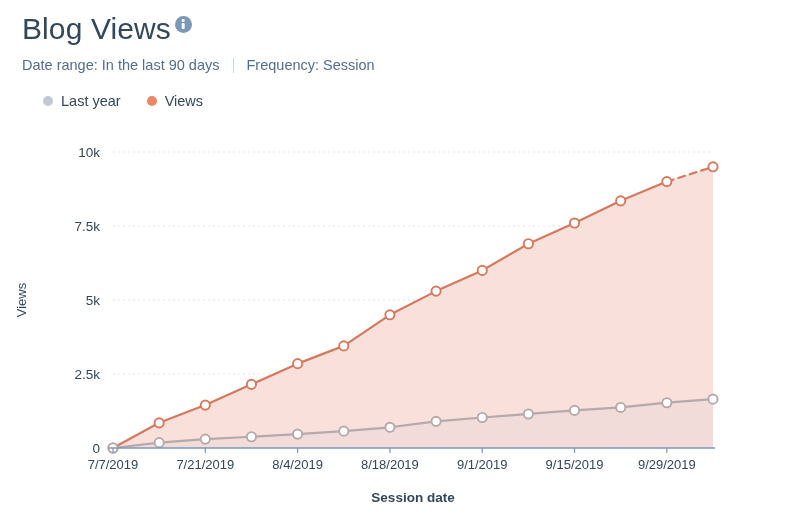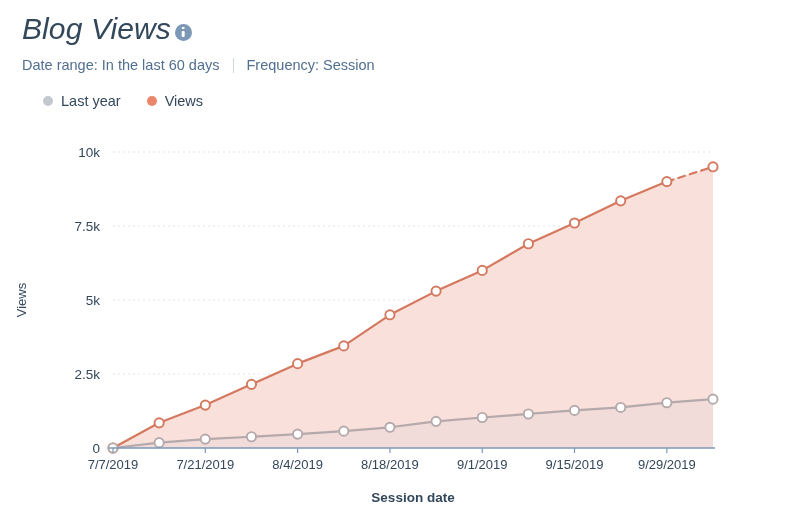--- a/index.html
+++ b/index.html
@@ -25,23 +25,21 @@
 
   
   #header {
     position: absolute;
     left: 22px;
     top: 10px;
     right: 20px;
   }
   #title-row {
     display: flex;
-    align-items: center;
     gap: 4px;
-    font-style: italic;
   }
   #chart-title {
     font-size: 30px;
     font-weight: 400;
     letter-spacing: 0.1px;
     color: #33475b;
     line-height: 38px;
     white-space: nowrap;
   }
   #info-icon {
@@ -159,21 +157,21 @@
 <body>
 
 <div id="card">
 
   <div id="header">
     <div id="title-row">
       <div id="chart-title">Blog Views</div>
       <div id="info-icon" title=""></div>
     </div>
     <div id="subtitle-row">
-      <span>Date range: In the last 60 days</span>
+      <span>Date range: In the last 90 days</span>
       <span class="sub-sep"></span>
       <span>Frequency: Session</span>
     </div>
   </div>
 
   <div id="legend">
     <div class="legend-item">
       <span class="legend-dot" style="background:#c2c9d1"></span>
       <span class="legend-label">Last year</span>
     </div>

